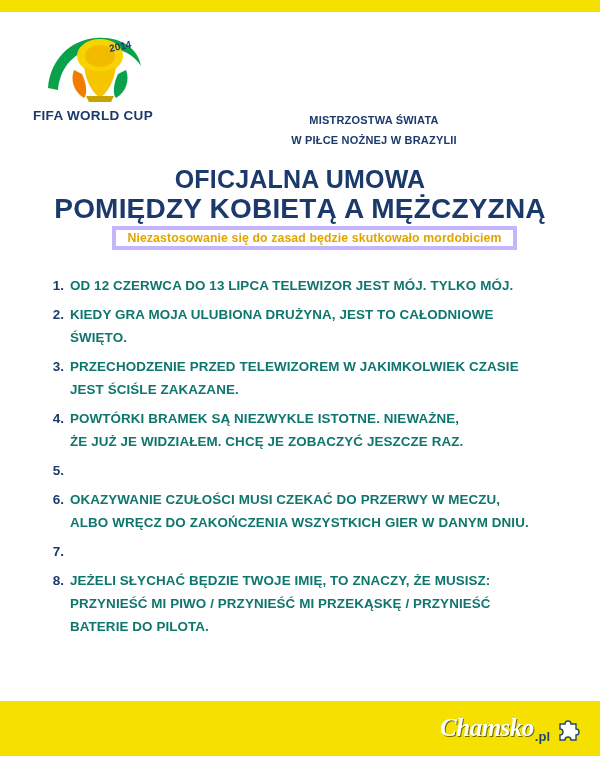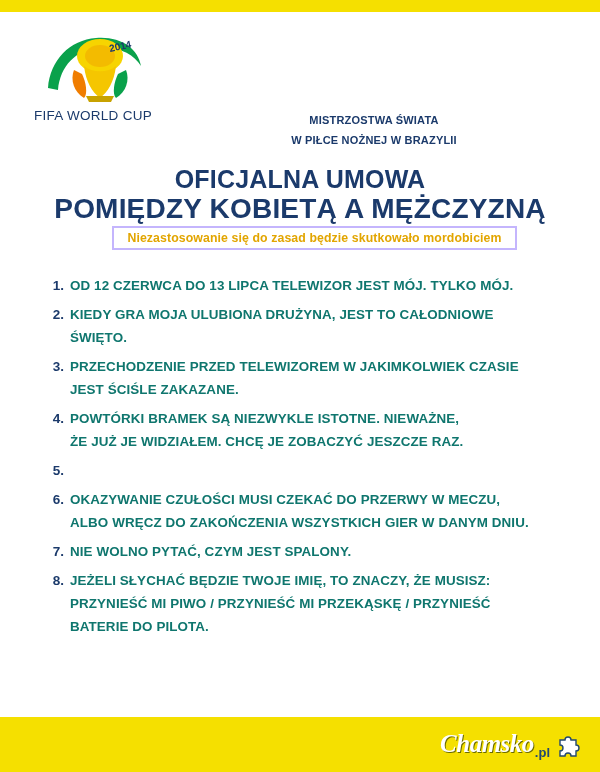--- a/index.html
+++ b/index.html
@@ -14,21 +14,21 @@
 
   
   .bar-top {
     position: absolute;
     left: 0; top: 0;
     width: 600px; height: 12px;
     background: #f5e000;
   }
   .bar-bottom {
     position: absolute;
-    left: 0; bottom: 0;
+    left: 0; bottom: 16px;
     width: 600px; height: 55px;
     background: #f5e000;
   }
 
   
   .sheet {
     position: absolute;
     left: 0; top: 12px;
     width: 600px;
     height: 705px;
@@ -44,21 +44,21 @@
   }
   .logo-emblem {
     position: relative;
     width: 106px;
     height: 74px;
     margin: 0 auto 4px auto;
   }
   .logo-emblem svg { display: block; }
   .logo-text-fifa {
     font-size: 13.5px;
-    font-weight: normal;
+    font-weight: bold;
     letter-spacing: 0.3px;
     color: #1b3a6b;
     font-family: "Liberation Sans", sans-serif;
   }
   .logo-text-brasil {
     font-size: 17px;
     font-weight: bold;
     font-style: italic;
     color: #0aa14b;
     font-family: "Liberation Serif", serif;
@@ -89,21 +89,21 @@
   }
   .head-big .l1 { font-size: 25px; display: block; }
   .head-big .l2 { font-size: 28px; display: block; }
 
   
   .warn-box {
     position: absolute;
     left: 112px; top: 214px;
     width: 405px;
     height: 24px;
-    border: 2px solid #c4b5fd;
+    border: 4px solid #c4b5fd;
     background: #ffffff;
     display: flex;
     align-items: center;
     justify-content: center;
   }
   .warn-text {
     color: #e2a500;
     font-weight: bold;
     font-size: 12.3px;
     letter-spacing: 0.1px;
@@ -255,23 +255,20 @@
     <div class="rule">
       <div class="rule-num">6.</div>
       <div class="rule-body">
         <span>OKAZYWANIE CZUŁOŚCI MUSI CZEKAĆ DO PRZERWY W MECZU,</span>
         <span>ALBO WRĘCZ DO ZAKOŃCZENIA WSZYSTKICH GIER W DANYM DNIU.</span>
       </div>
     </div>
 
     <div class="rule">
       <div class="rule-num">7.</div>
-      <div class="rule-body">
-        <span>NIE WOLNO PYTAĆ, CZYM JEST SPALONY.</span>
-      </div>
     </div>
 
     <div class="rule">
       <div class="rule-num">8.</div>
       <div class="rule-body">
         <span>JEŻELI SŁYCHAĆ BĘDZIE TWOJE IMIĘ, TO ZNACZY, ŻE MUSISZ:</span>
         <span>PRZYNIEŚĆ MI PIWO / PRZYNIEŚĆ MI PRZEKĄSKĘ / PRZYNIEŚĆ</span>
         <span>BATERIE DO PILOTA.</span>
       </div>
     </div>

